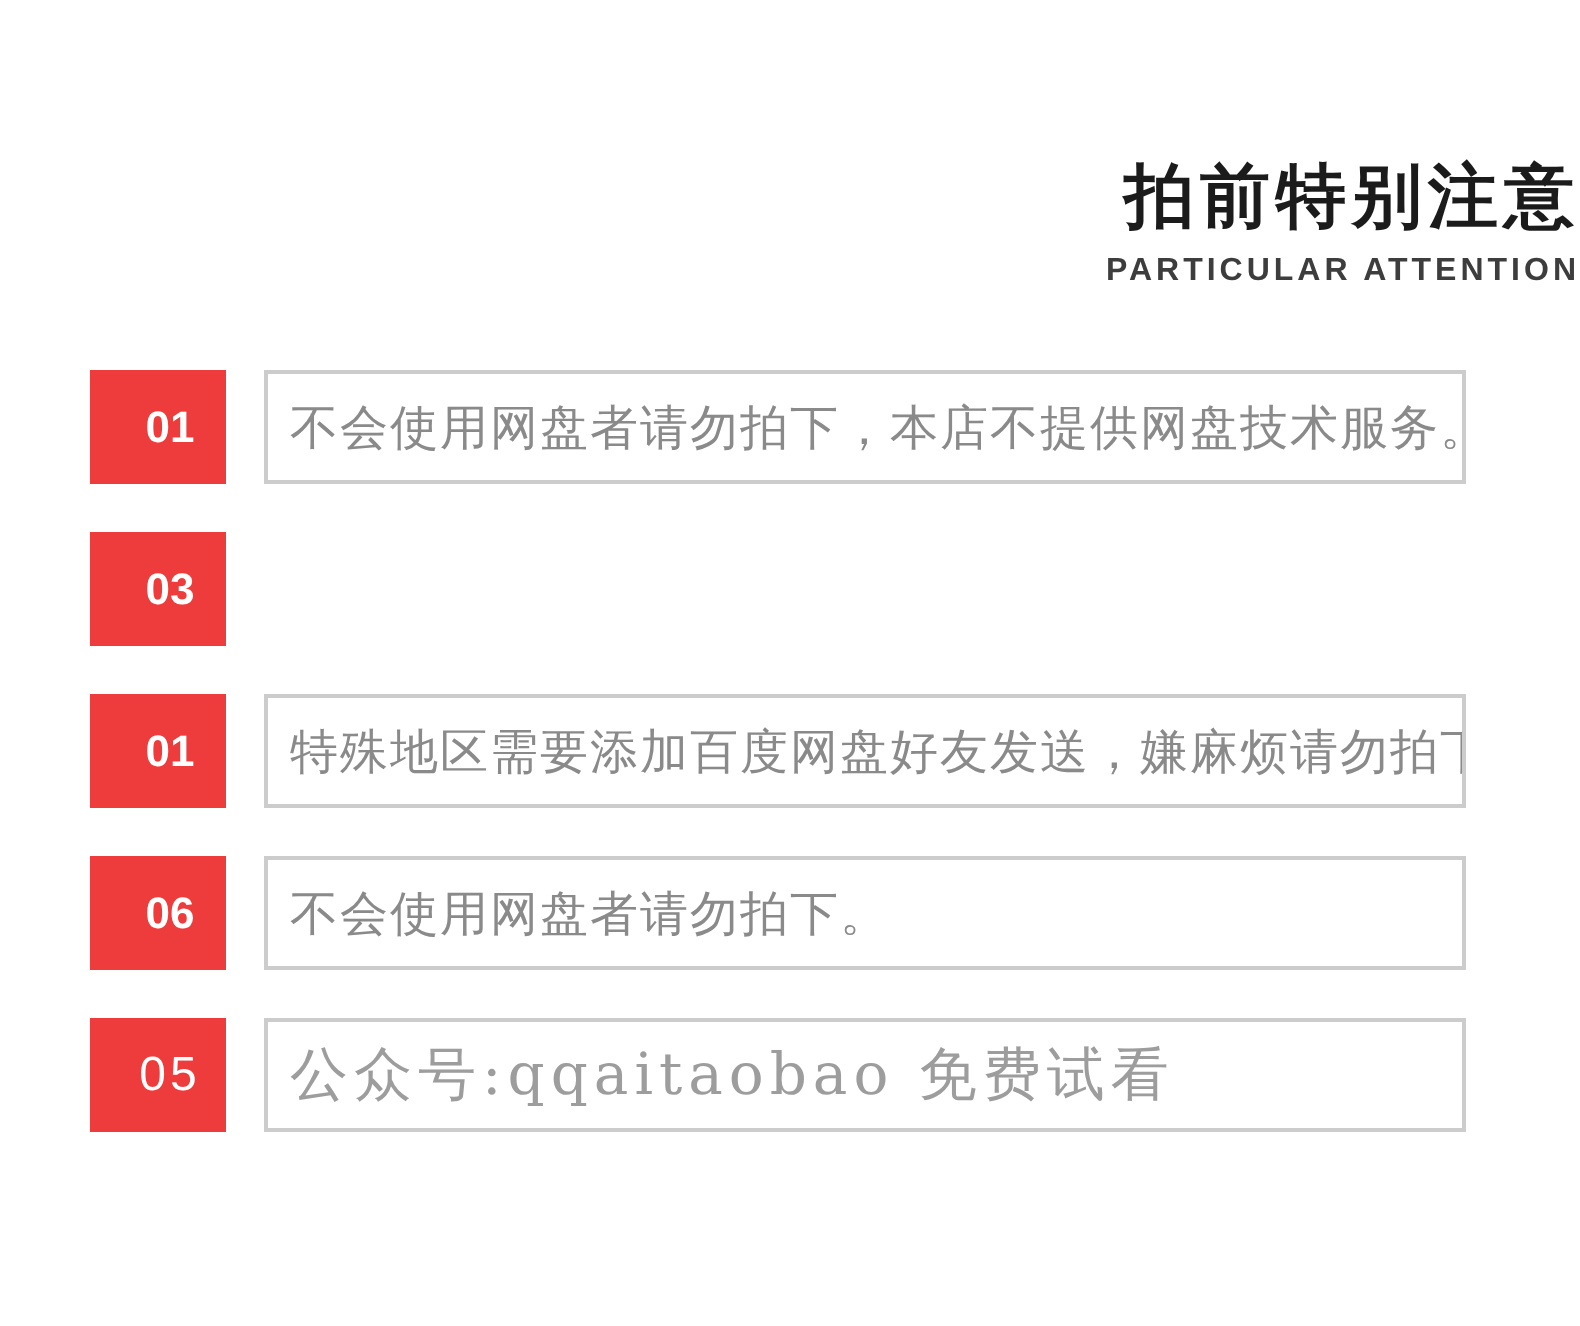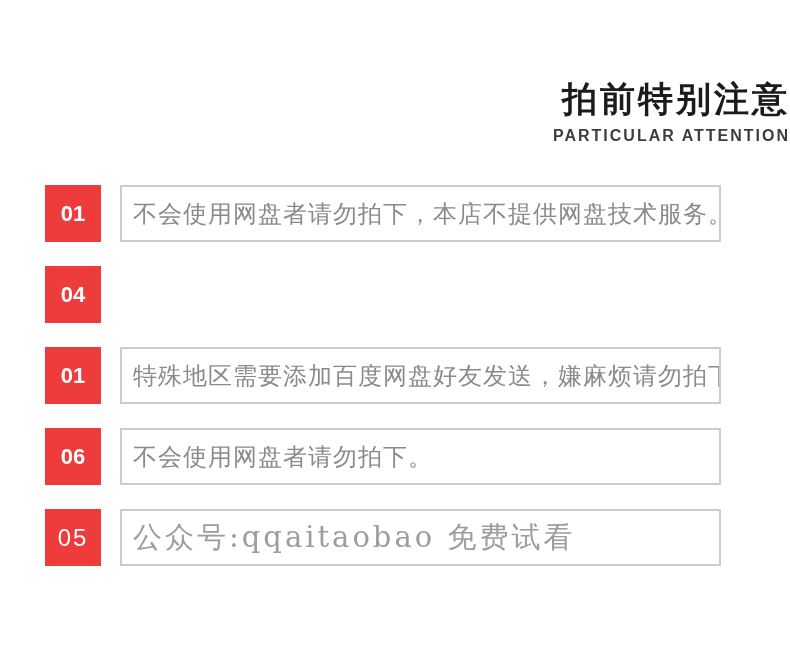--- a/index.html
+++ b/index.html
@@ -52,20 +52,21 @@
   .notice-badge {
     width: 56px;
     min-width: 56px;
     background: #ee3b3b;
     color: #ffffff;
     display: flex;
     align-items: center;
     justify-content: center;
     font-size: 22px;
     font-weight: bold;
+    padding-left: 12px;
   }
   .notice-box {
     box-sizing: border-box;
     margin-left: 19px;
     width: 601px;
     border: 2px solid #cccccc;
     background: #ffffff;
     display: flex;
     align-items: center;
     padding-left: 11px;
@@ -102,21 +103,21 @@
     <div class="notice-row">
     <div class="notice-badge">
       <span>01</span>
     </div>
     <div class="notice-box">
       <span>不会使用网盘者请勿拍下，本店不提供网盘技术服务。</span>
     </div>
   </div>
     <div class="notice-row">
     <div class="notice-badge">
-      <span>04</span>
+      <span>03</span>
     </div>
   </div>
     <div class="notice-row">
     <div class="notice-badge">
       <span>01</span>
     </div>
     <div class="notice-box">
       <span>特殊地区需要添加百度网盘好友发送，嫌麻烦请勿拍下。</span>
     </div>
   </div>

